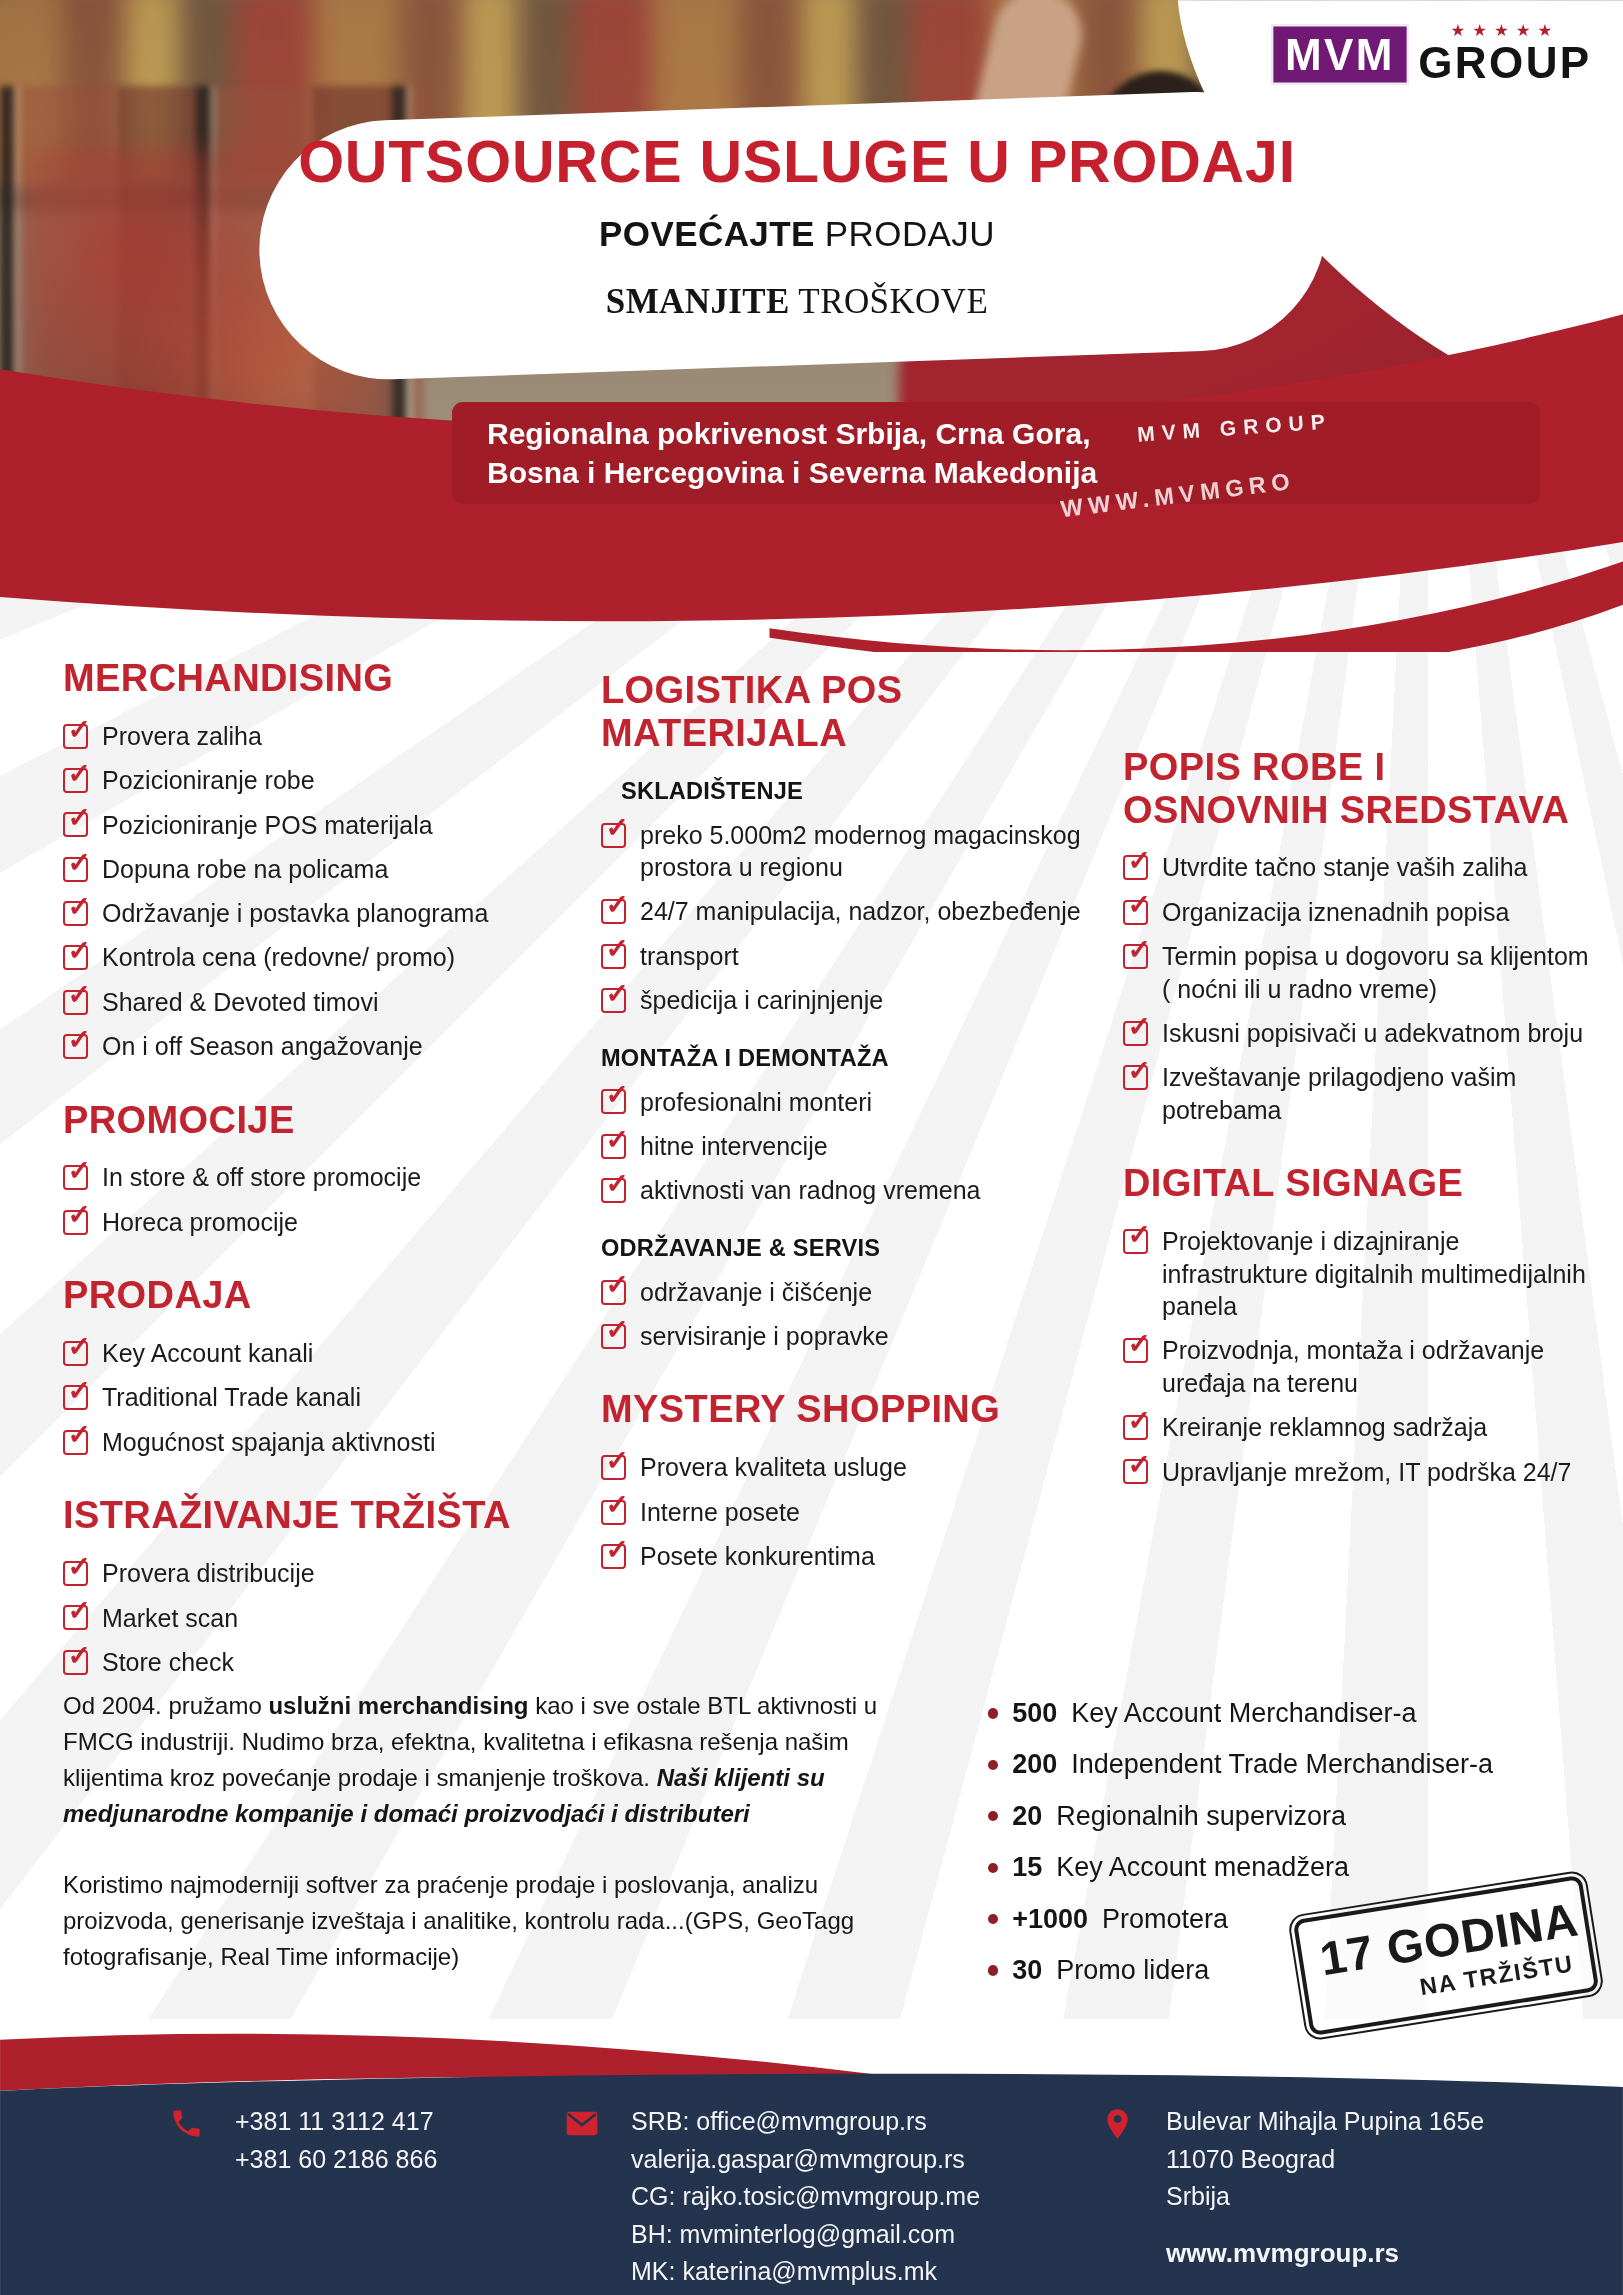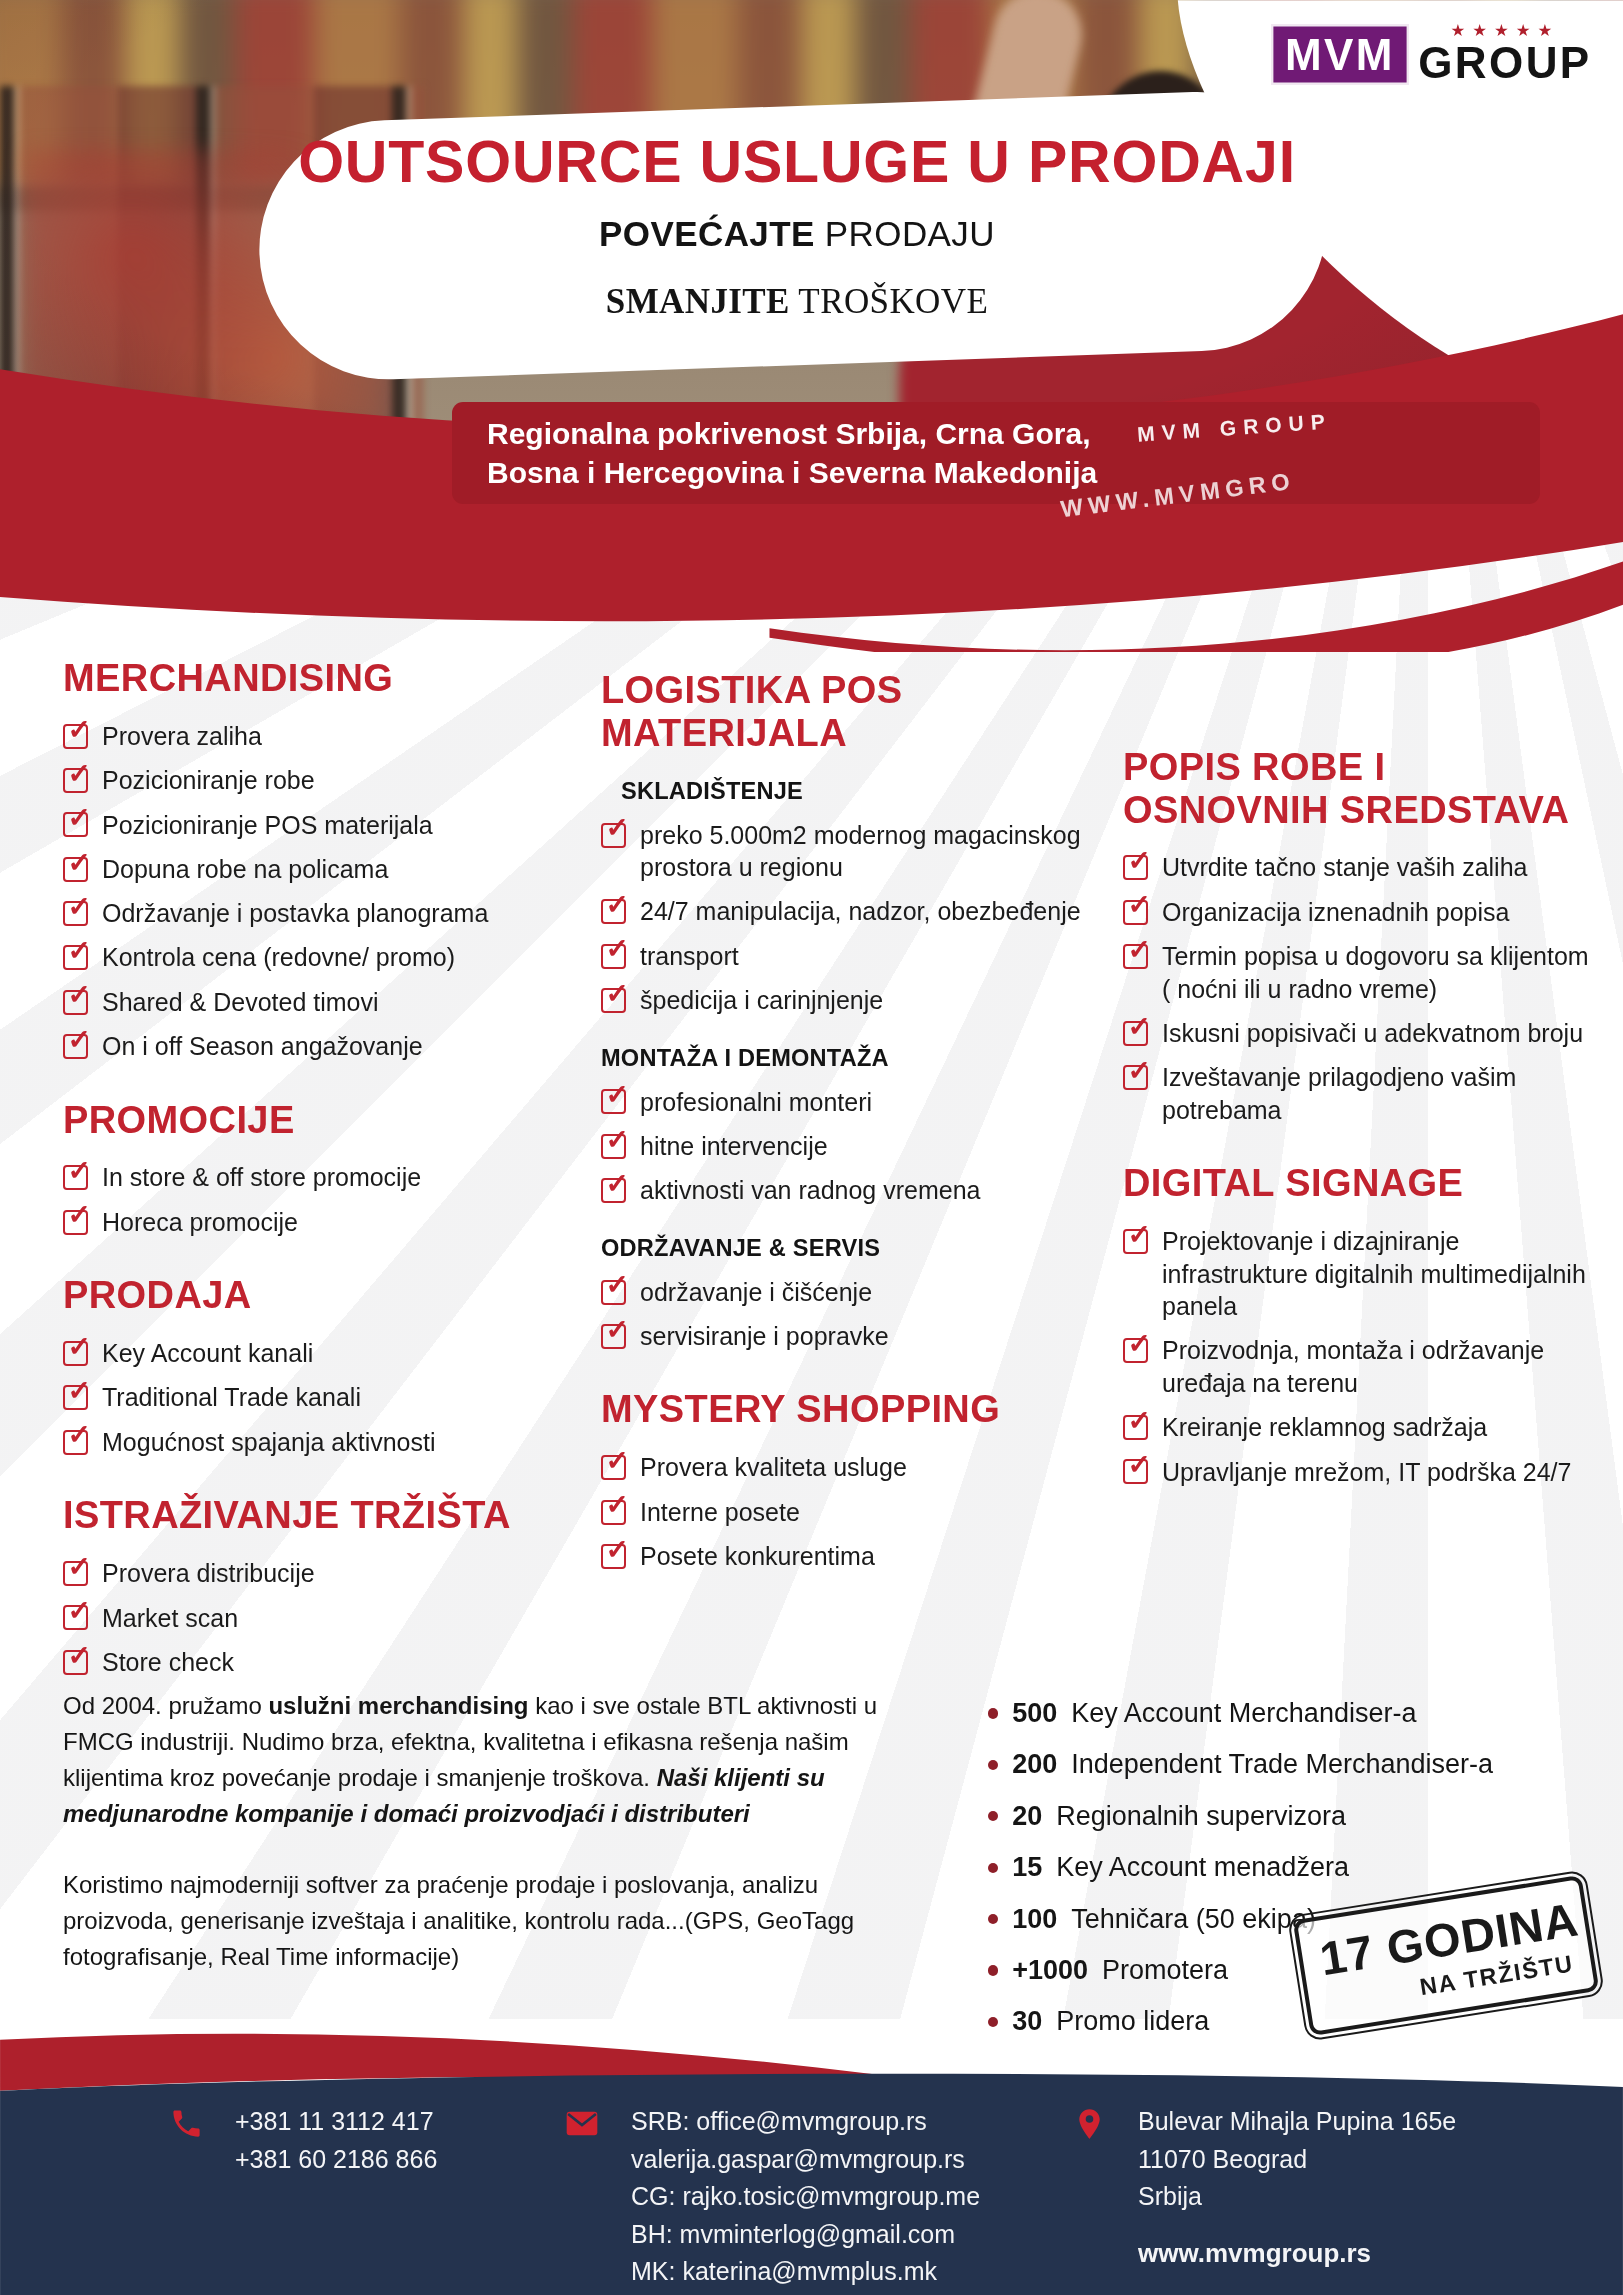--- a/index.html
+++ b/index.html
@@ -84,21 +84,21 @@
          z-index:6;color:#1a1a1a;background:rgba(255,255,255,.65);box-sizing:border-box;}
   .stamp-line1{font-size:47px;font-weight:900;letter-spacing:0.8px;white-space:nowrap;}
   .stamp-line2{font-size:23.6px;font-weight:800;text-align:right;margin-top:3.1px;letter-spacing:1.6px;}
 
   
   .footer-svg{position:absolute;left:0;top:2010px;width:1623px;height:285px;z-index:6;}
   .footer-content{position:absolute;left:0;top:2089px;width:1623px;height:207px;z-index:7;color:#f4f5f7;}
   .f-block{position:absolute;display:flex;gap:31px;align-items:flex-start;}
   .f-phone{left:169px;top:14px;}
   .f-email{left:564px;top:14px;}
-  .f-address{left:1072px;top:14px;justify-content:space-between;}
+  .f-address{left:1100px;top:14px;justify-content:space-between;}
   .f-icon{flex:0 0 auto;margin-top:3.1px;}
   .f-lines div{font-size:25px;line-height:1.5;}
   .f-web{font-weight:800;font-size:26px;margin-top:22px;}
 </style>
 </head>
 <body>
 
 <div class="page">
 
   <div class="rays"></div>
@@ -383,25 +383,20 @@
           <b class="num">20</b>
           <span>Regionalnih supervizora</span>
         </li>
         <li>
           <span class="dot"></span>
           <b class="num">15</b>
           <span>Key Account menadžera</span>
         </li>
         <li>
           <span class="dot"></span>
-          <b class="num">100</b>
-          <span>Tehničara (50 ekipa)</span>
-        </li>
-        <li>
-          <span class="dot"></span>
           <b class="num">+1000</b>
           <span>Promotera</span>
         </li>
         <li>
           <span class="dot"></span>
           <b class="num">30</b>
           <span>Promo lidera</span>
         </li>
       </ul>
   </div>

